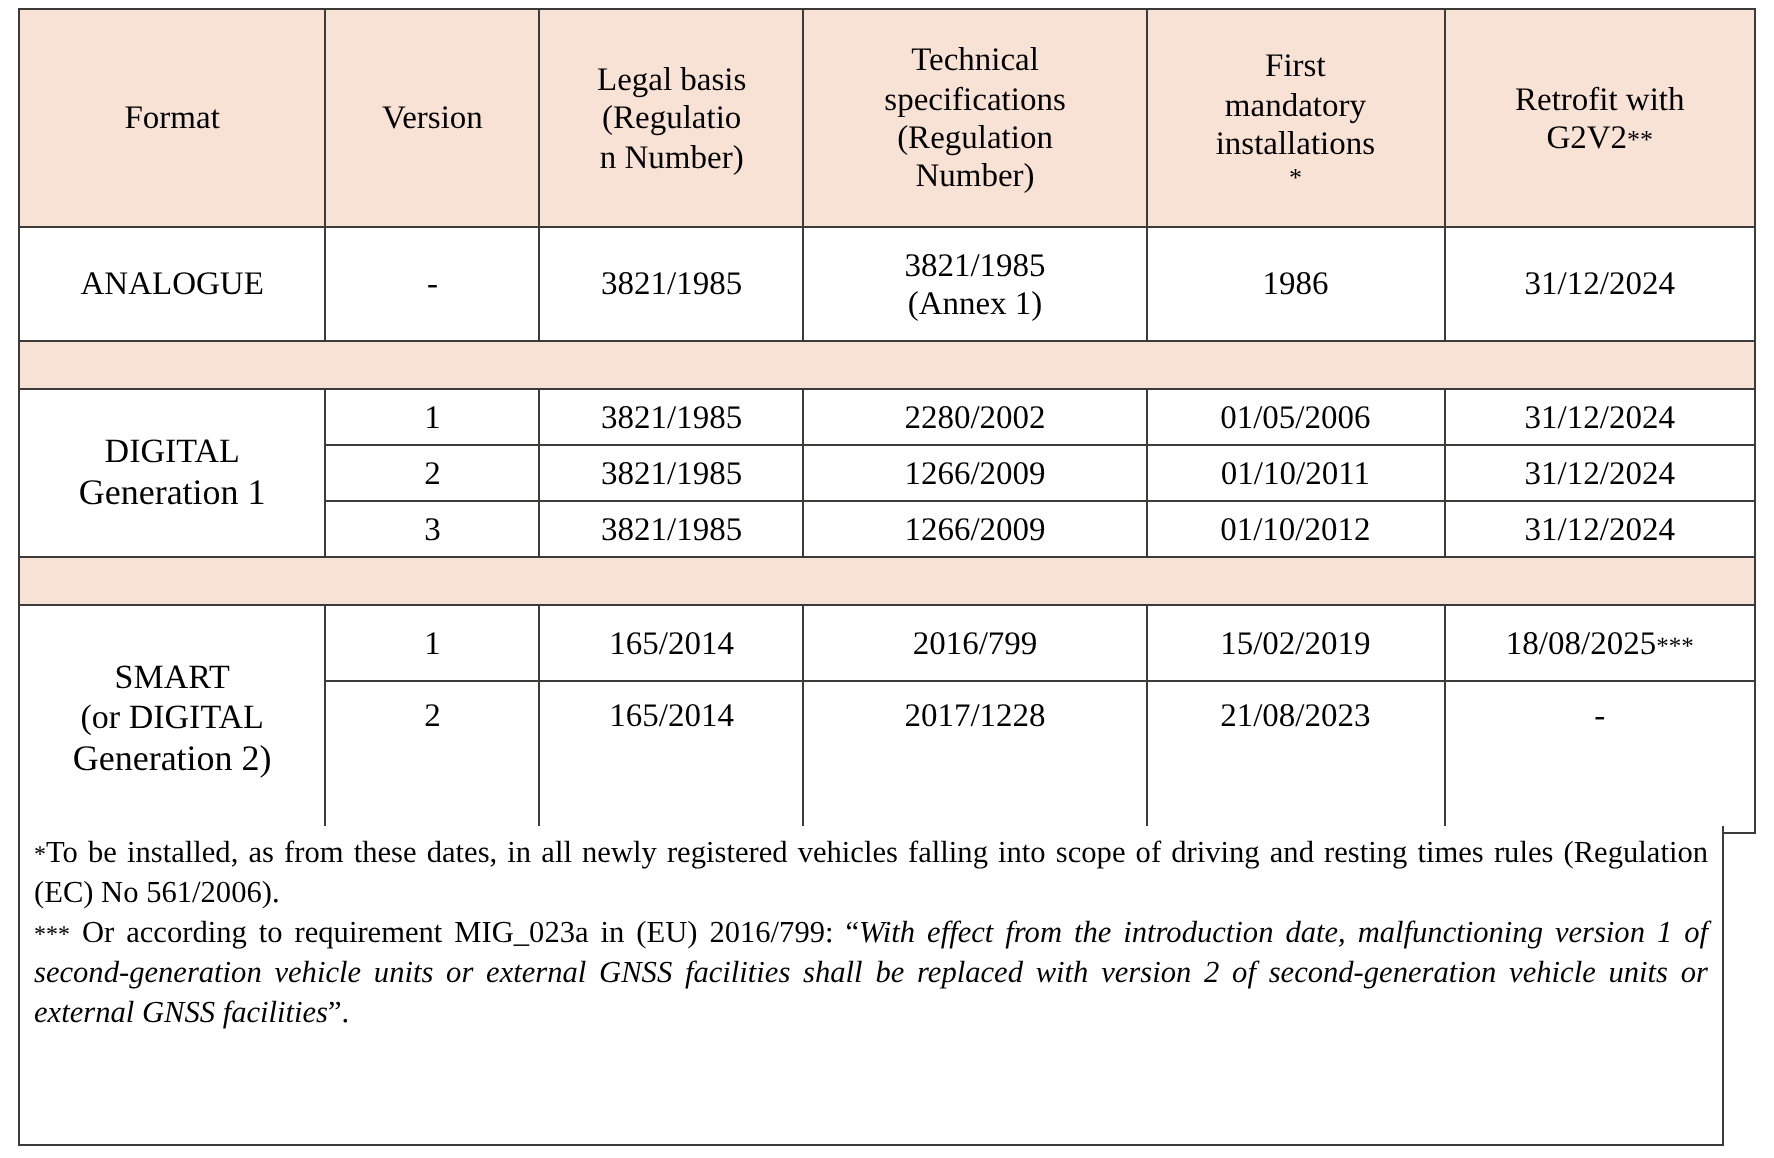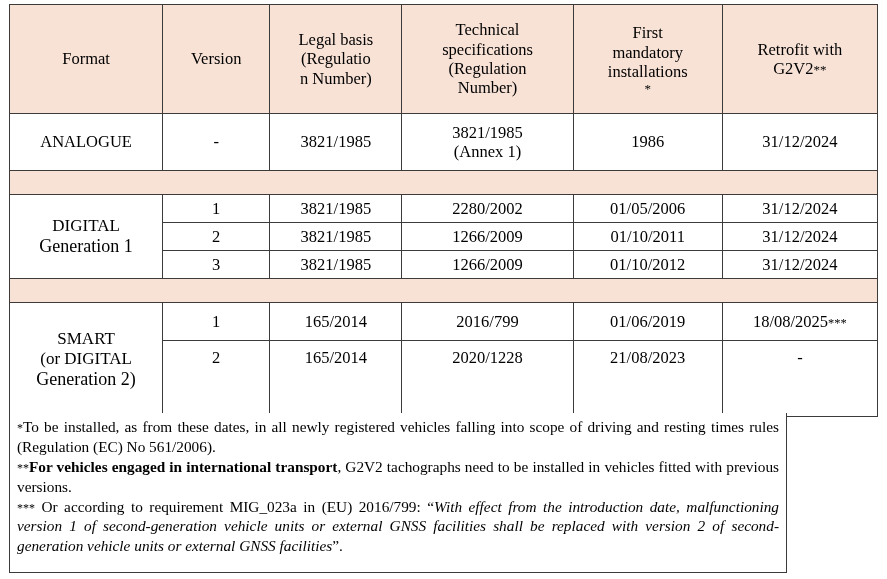--- a/index.html
+++ b/index.html
@@ -111,21 +111,21 @@
     padding: 2px 3px;
   }
 
   .sup3 { font-size: 12.5px; vertical-align: baseline; letter-spacing: 0px; }
 
   
   .notes {
     position: absolute;
     left: 9px;
     top: 413px;
-    width: 778px;
+    width: 853px;
     height: 160px;
     box-sizing: border-box;
     border: 1px solid #3d3a3a;
     border-top: none;
     background: #ffffff;
     padding: 4px 7px 3px 7px;
   }
   .note {
     font-size: 15.3px;
     line-height: 1.30;
@@ -236,34 +236,33 @@
 
         <tr class="smart1">
           <td class="fmt smartfmt" rowspan="2">
             <span class="bld2">SMART</span>
             <span class="bld2">(or DIGITAL</span>
             <span class="sub">Generation 2)</span>
           </td>
           <td>1</td>
           <td>165/2014</td>
           <td>2016/799</td>
-          <td>01/06/2019</td>
+          <td>15/02/2019</td>
           <td><span>18/08/2025</span><span class="sup3">***</span></td>
         </tr>
         <tr class="smart2">
           <td class="data">2</td>
           <td class="data">165/2014</td>
-          <td class="data">2020/1228</td>
+          <td class="data">2017/1228</td>
           <td class="data">21/08/2023</td>
           <td class="data">-</td>
         </tr>
 
       </tbody>
     </table>
   </div>
 
   <div class="notes">
     <p class="note"><span class="mark">*</span><span>To be installed, as from these dates, in all newly registered vehicles falling into scope of driving and resting times rules (Regulation (EC) No 561/2006).</span></p>
-    <p class="note"><span class="mark">**</span><b>For vehicles engaged in international transport</b><span>, G2V2 tachographs need to be installed in vehicles fitted with previous versions.</span></p>
     <p class="note note-3"><span class="mark">***</span><span> Or according to requirement MIG_023a in (EU) 2016/799: “</span><i>With effect from the introduction date, malfunctioning version 1 of second-generation vehicle units or external GNSS facilities shall be replaced with version 2 of second-generation vehicle units or external GNSS facilities</i><span>”.</span></p>
   </div>
 
 </div>
 
 </body></html>

